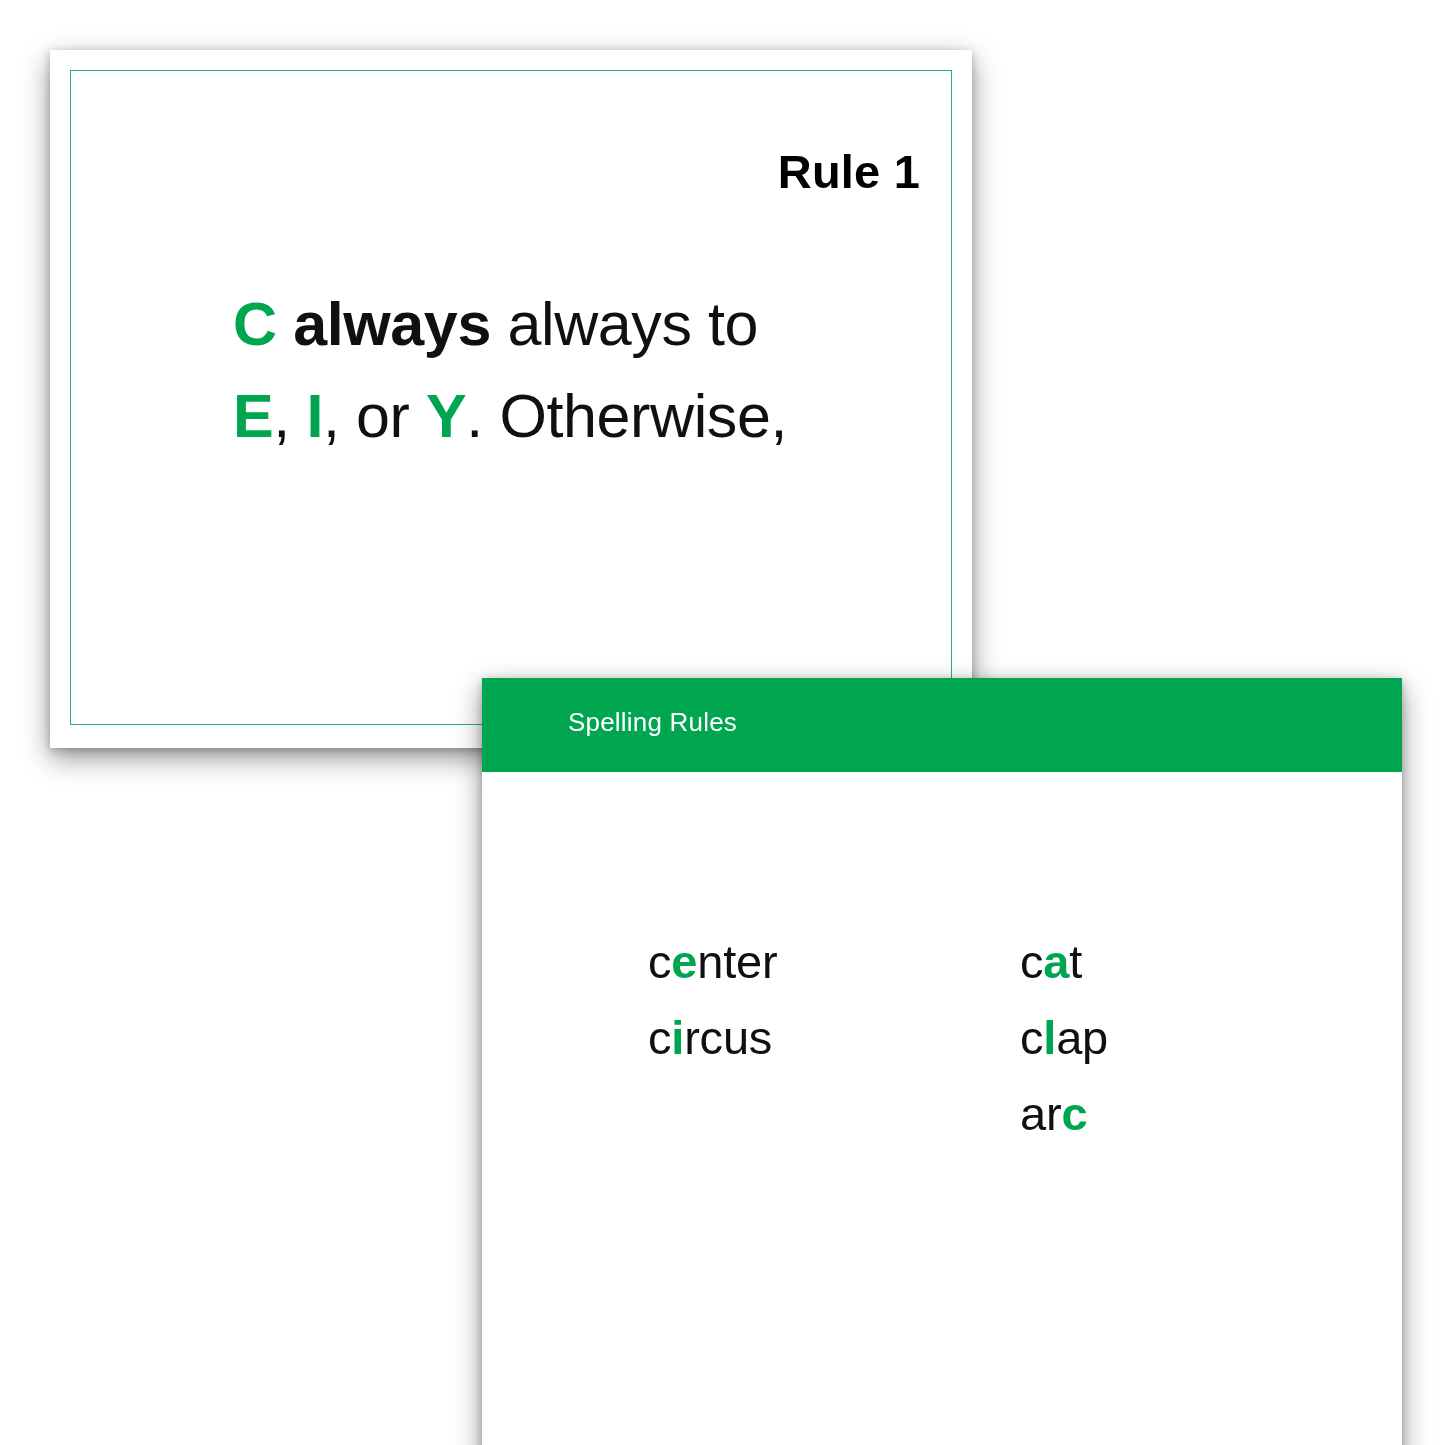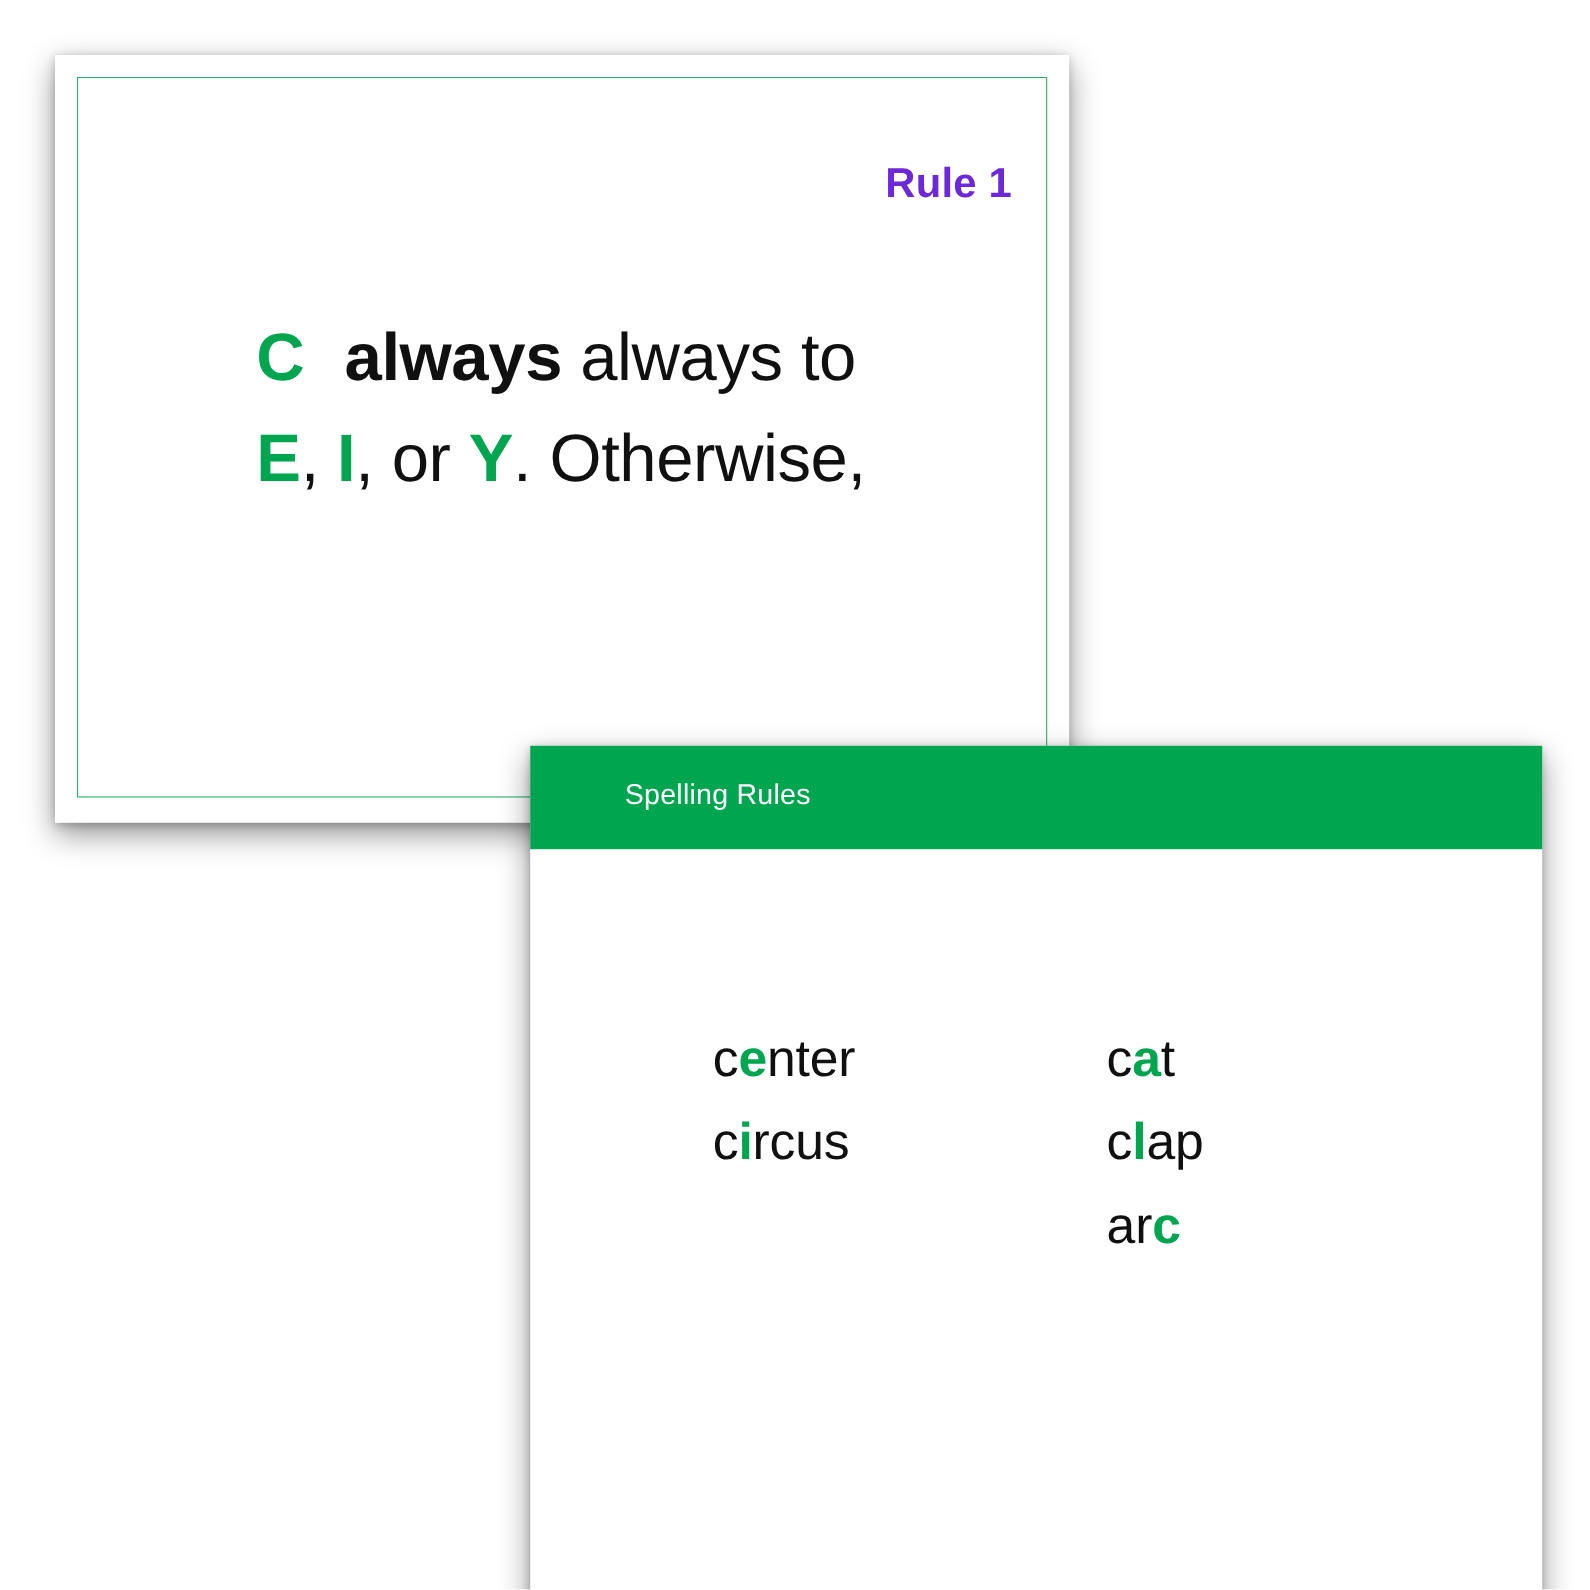--- a/index.html
+++ b/index.html
@@ -34,38 +34,38 @@
     right: 20px;
     bottom: 23px;
     border: 1.5px solid #27b36b;
     box-sizing: border-box;
     pointer-events: none;
   }
   #rule-number {
     position: absolute;
     right: 52px;
     top: 98px;
-    font-size: 38px;
+    font-size: 47px;
     font-weight: bold;
-    color: #6d28d9;
+    color: #000000;
     letter-spacing: 0.2px;
     line-height: 1;
   }
   #rule-body {
     position: absolute;
     left: 183px;
     top: 228px;
     width: 700px;
     font-size: 61px;
     line-height: 92px;
     color: #101010;
     letter-spacing: -0.4px;
   }
   #rule-body .g { color: #00a550; font-weight: bold; }
-  #rule-body .b { font-weight: bold; color: #101010; margin-left: 20px; }
+  #rule-body .b { font-weight: bold; color: #101010; }
   #rule-body .ln { display: block; white-space: nowrap; }
 
   
   #examples-card {
     position: absolute;
     left: 482px;
     top: 678px;
     width: 920px;
     height: 836px;
     background: #ffffff;
@@ -94,21 +94,21 @@
     left: 0;
     top: 94px;
     width: 100%;
     height: 600px;
   }
   .word-col {
     position: absolute;
     top: 152px;
   }
   #word-col-soft { left: 166px; }
-  #word-col-hard { left: 524px; }
+  #word-col-hard { left: 538px; }
   .word-item {
     font-size: 47px;
     line-height: 76px;
     color: #101010;
     white-space: nowrap;
     letter-spacing: -0.2px;
   }
   .word-item .g { color: #00a550; font-weight: bold; }
 </style>
 </head>

